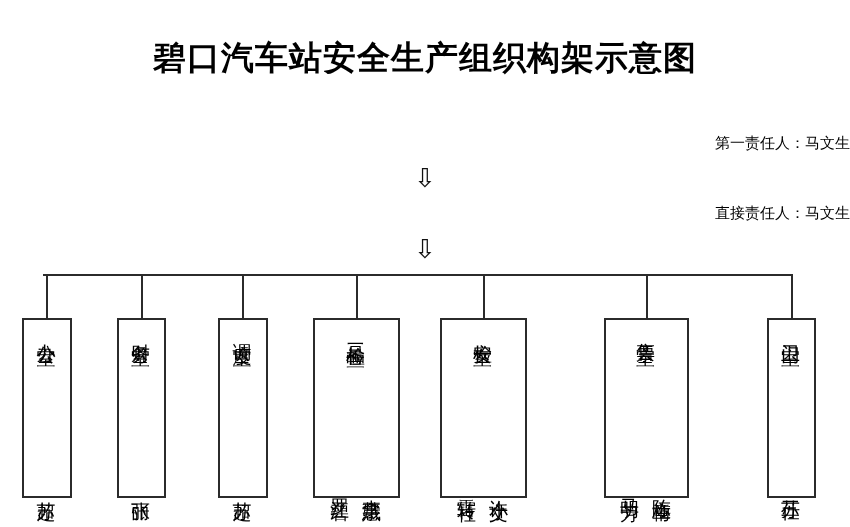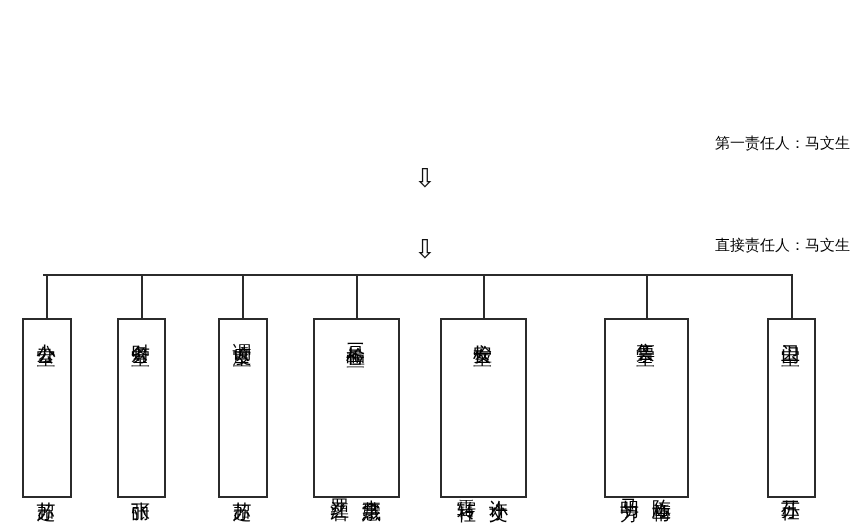--- a/index.html
+++ b/index.html
@@ -42,21 +42,21 @@
   .resp-line {
     position: absolute;
     width: 850px;
     left: 0;
     text-align: right;
     font-size: 15px;
     line-height: 20px;
     white-space: nowrap;
   }
   .resp-1 { top: 133px; }
-  .resp-2 { top: 203px; margin-top: 32px; }
+  .resp-2 { top: 203px; }
 
   .arrow {
     position: absolute;
     left: 0;
     width: 850px;
     text-align: center;
     font-size: 26px;
     line-height: 26px;
     color: #111;
   }
@@ -125,20 +125,21 @@
     line-height: 22px;
     letter-spacing: 2px;
     white-space: nowrap;
   }
 </style>
 </head>
 <body>
 
 <div id="chart-root">
 
+  <div class="title">碧口汽车站安全生产组织构架示意图</div>
 
   <div class="resp-line resp-1">第一责任人：马文生</div>
   <div class="arrow arrow-1">⇩</div>
 
   <div class="resp-line resp-2">直接责任人：马文生</div>
   <div class="arrow arrow-2">⇩</div>
 
   <div class="bus"></div>
 
   <div id="drops">

